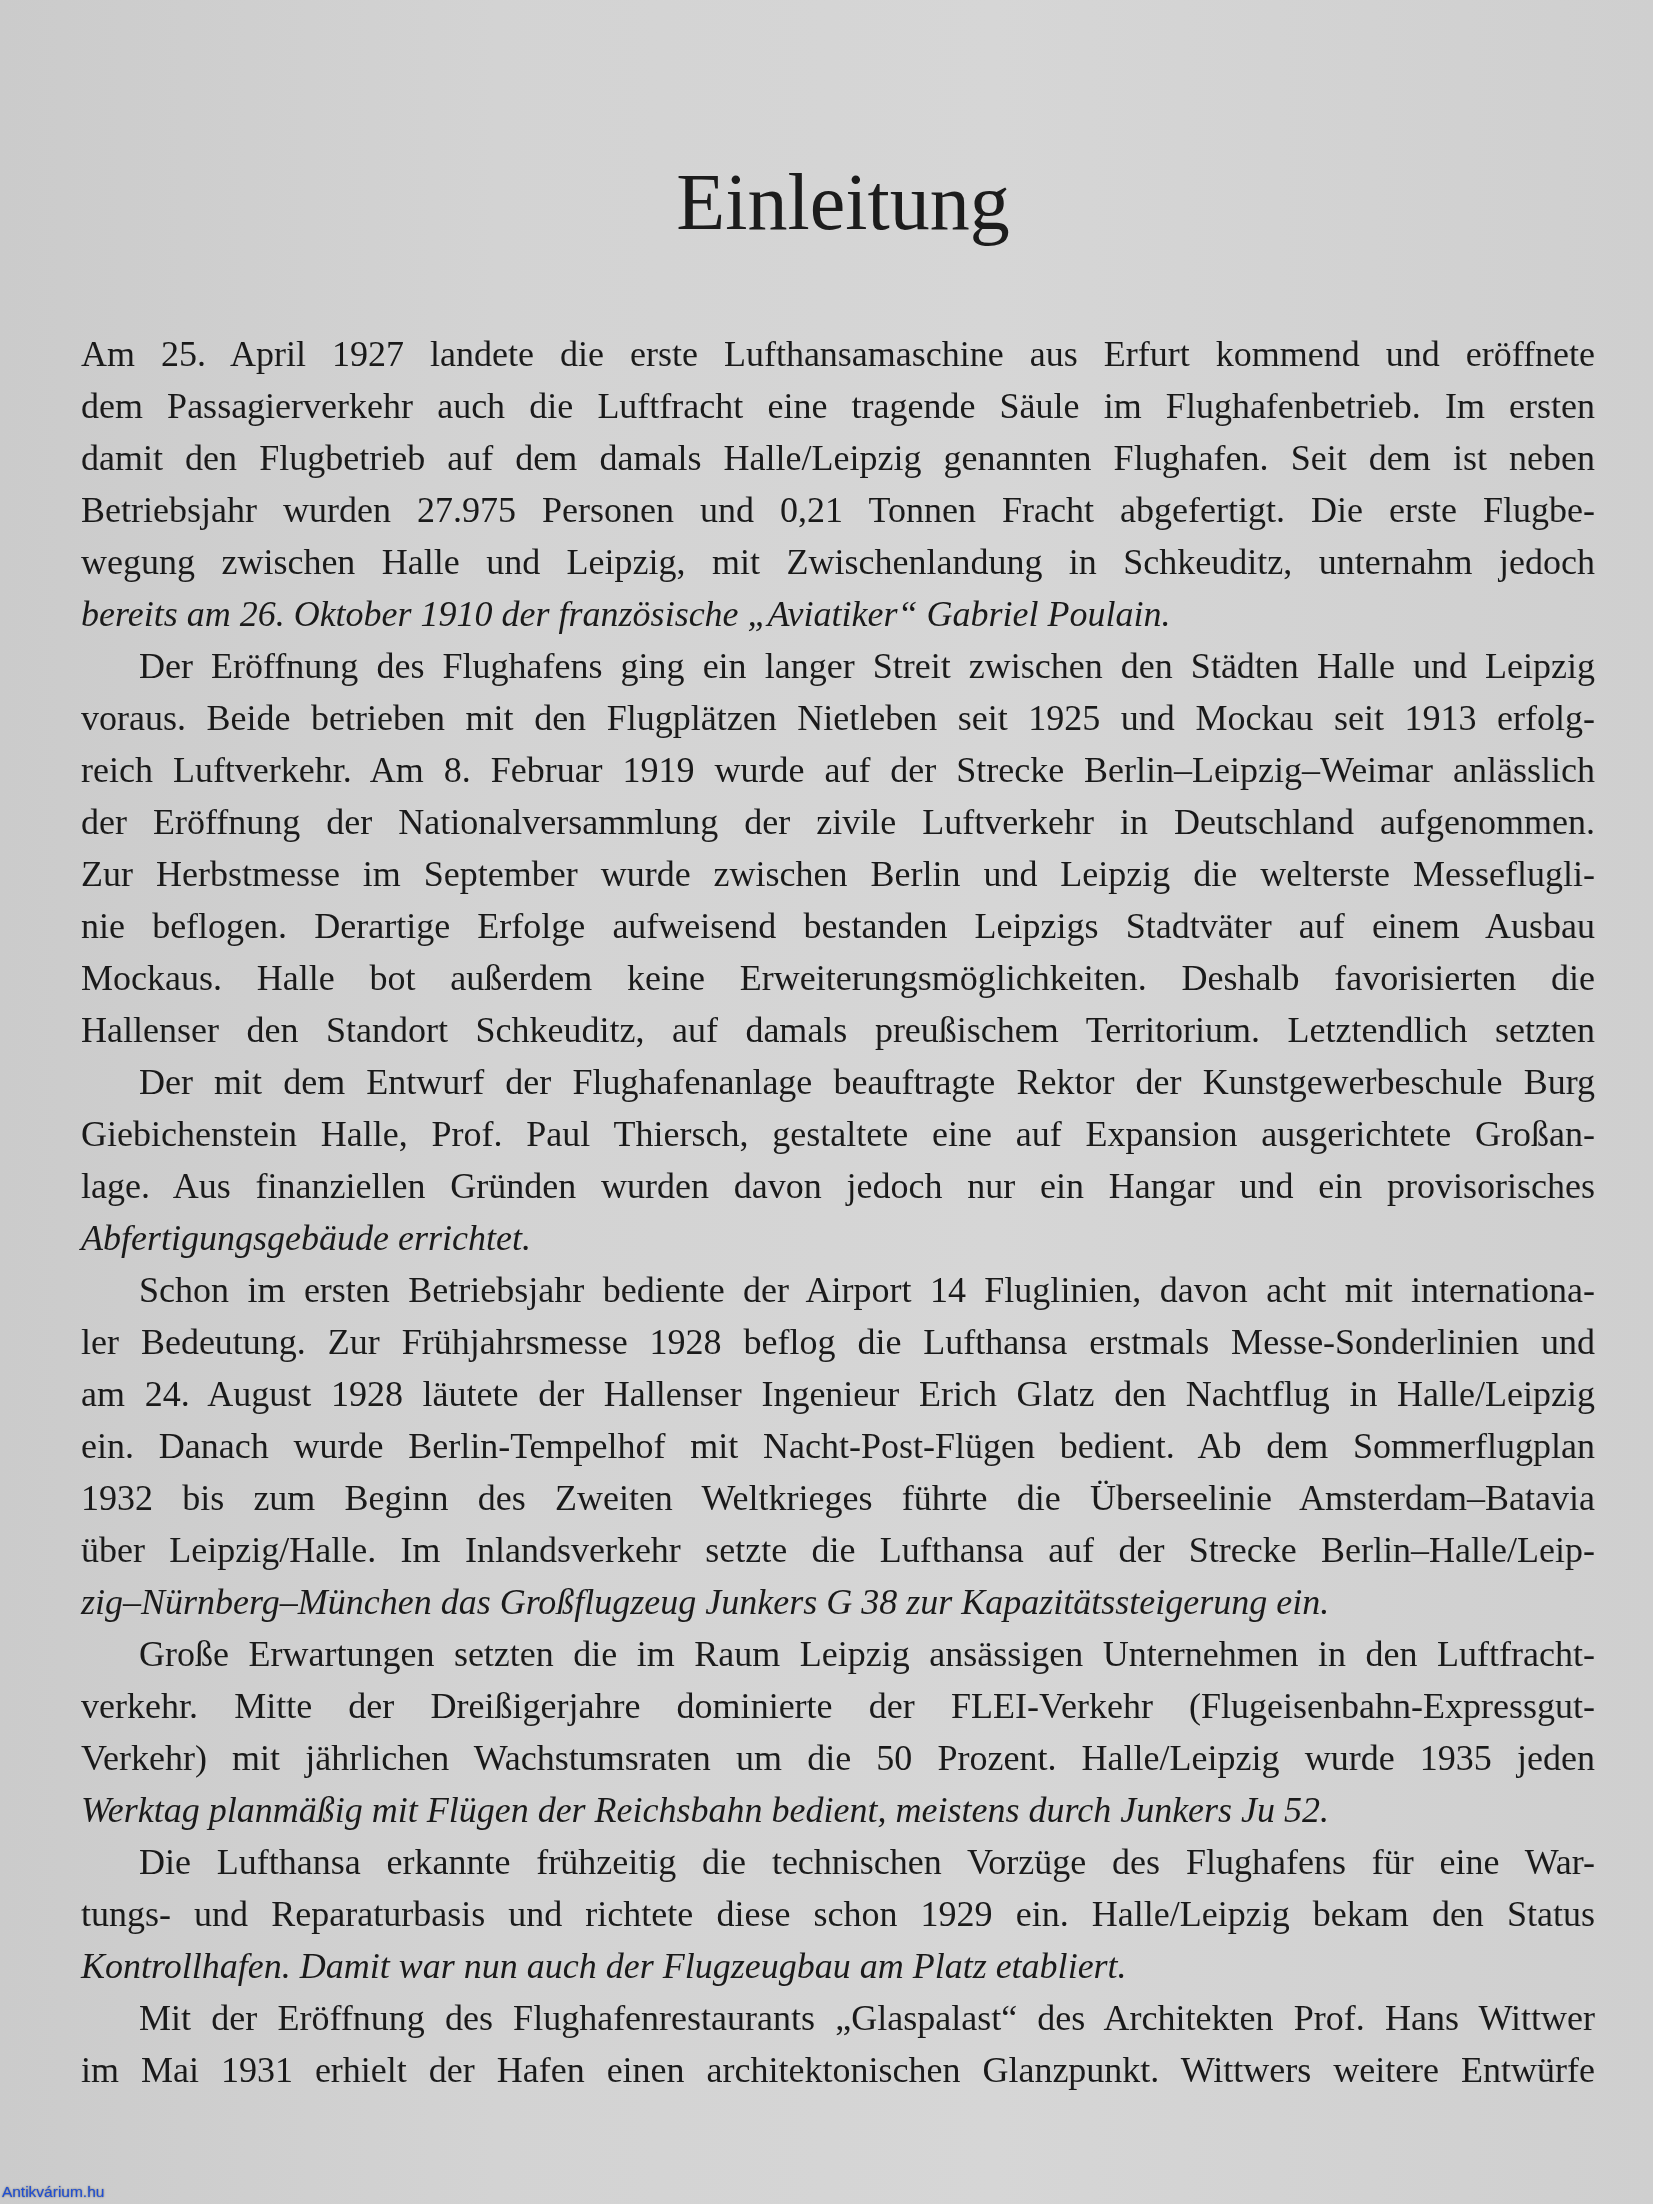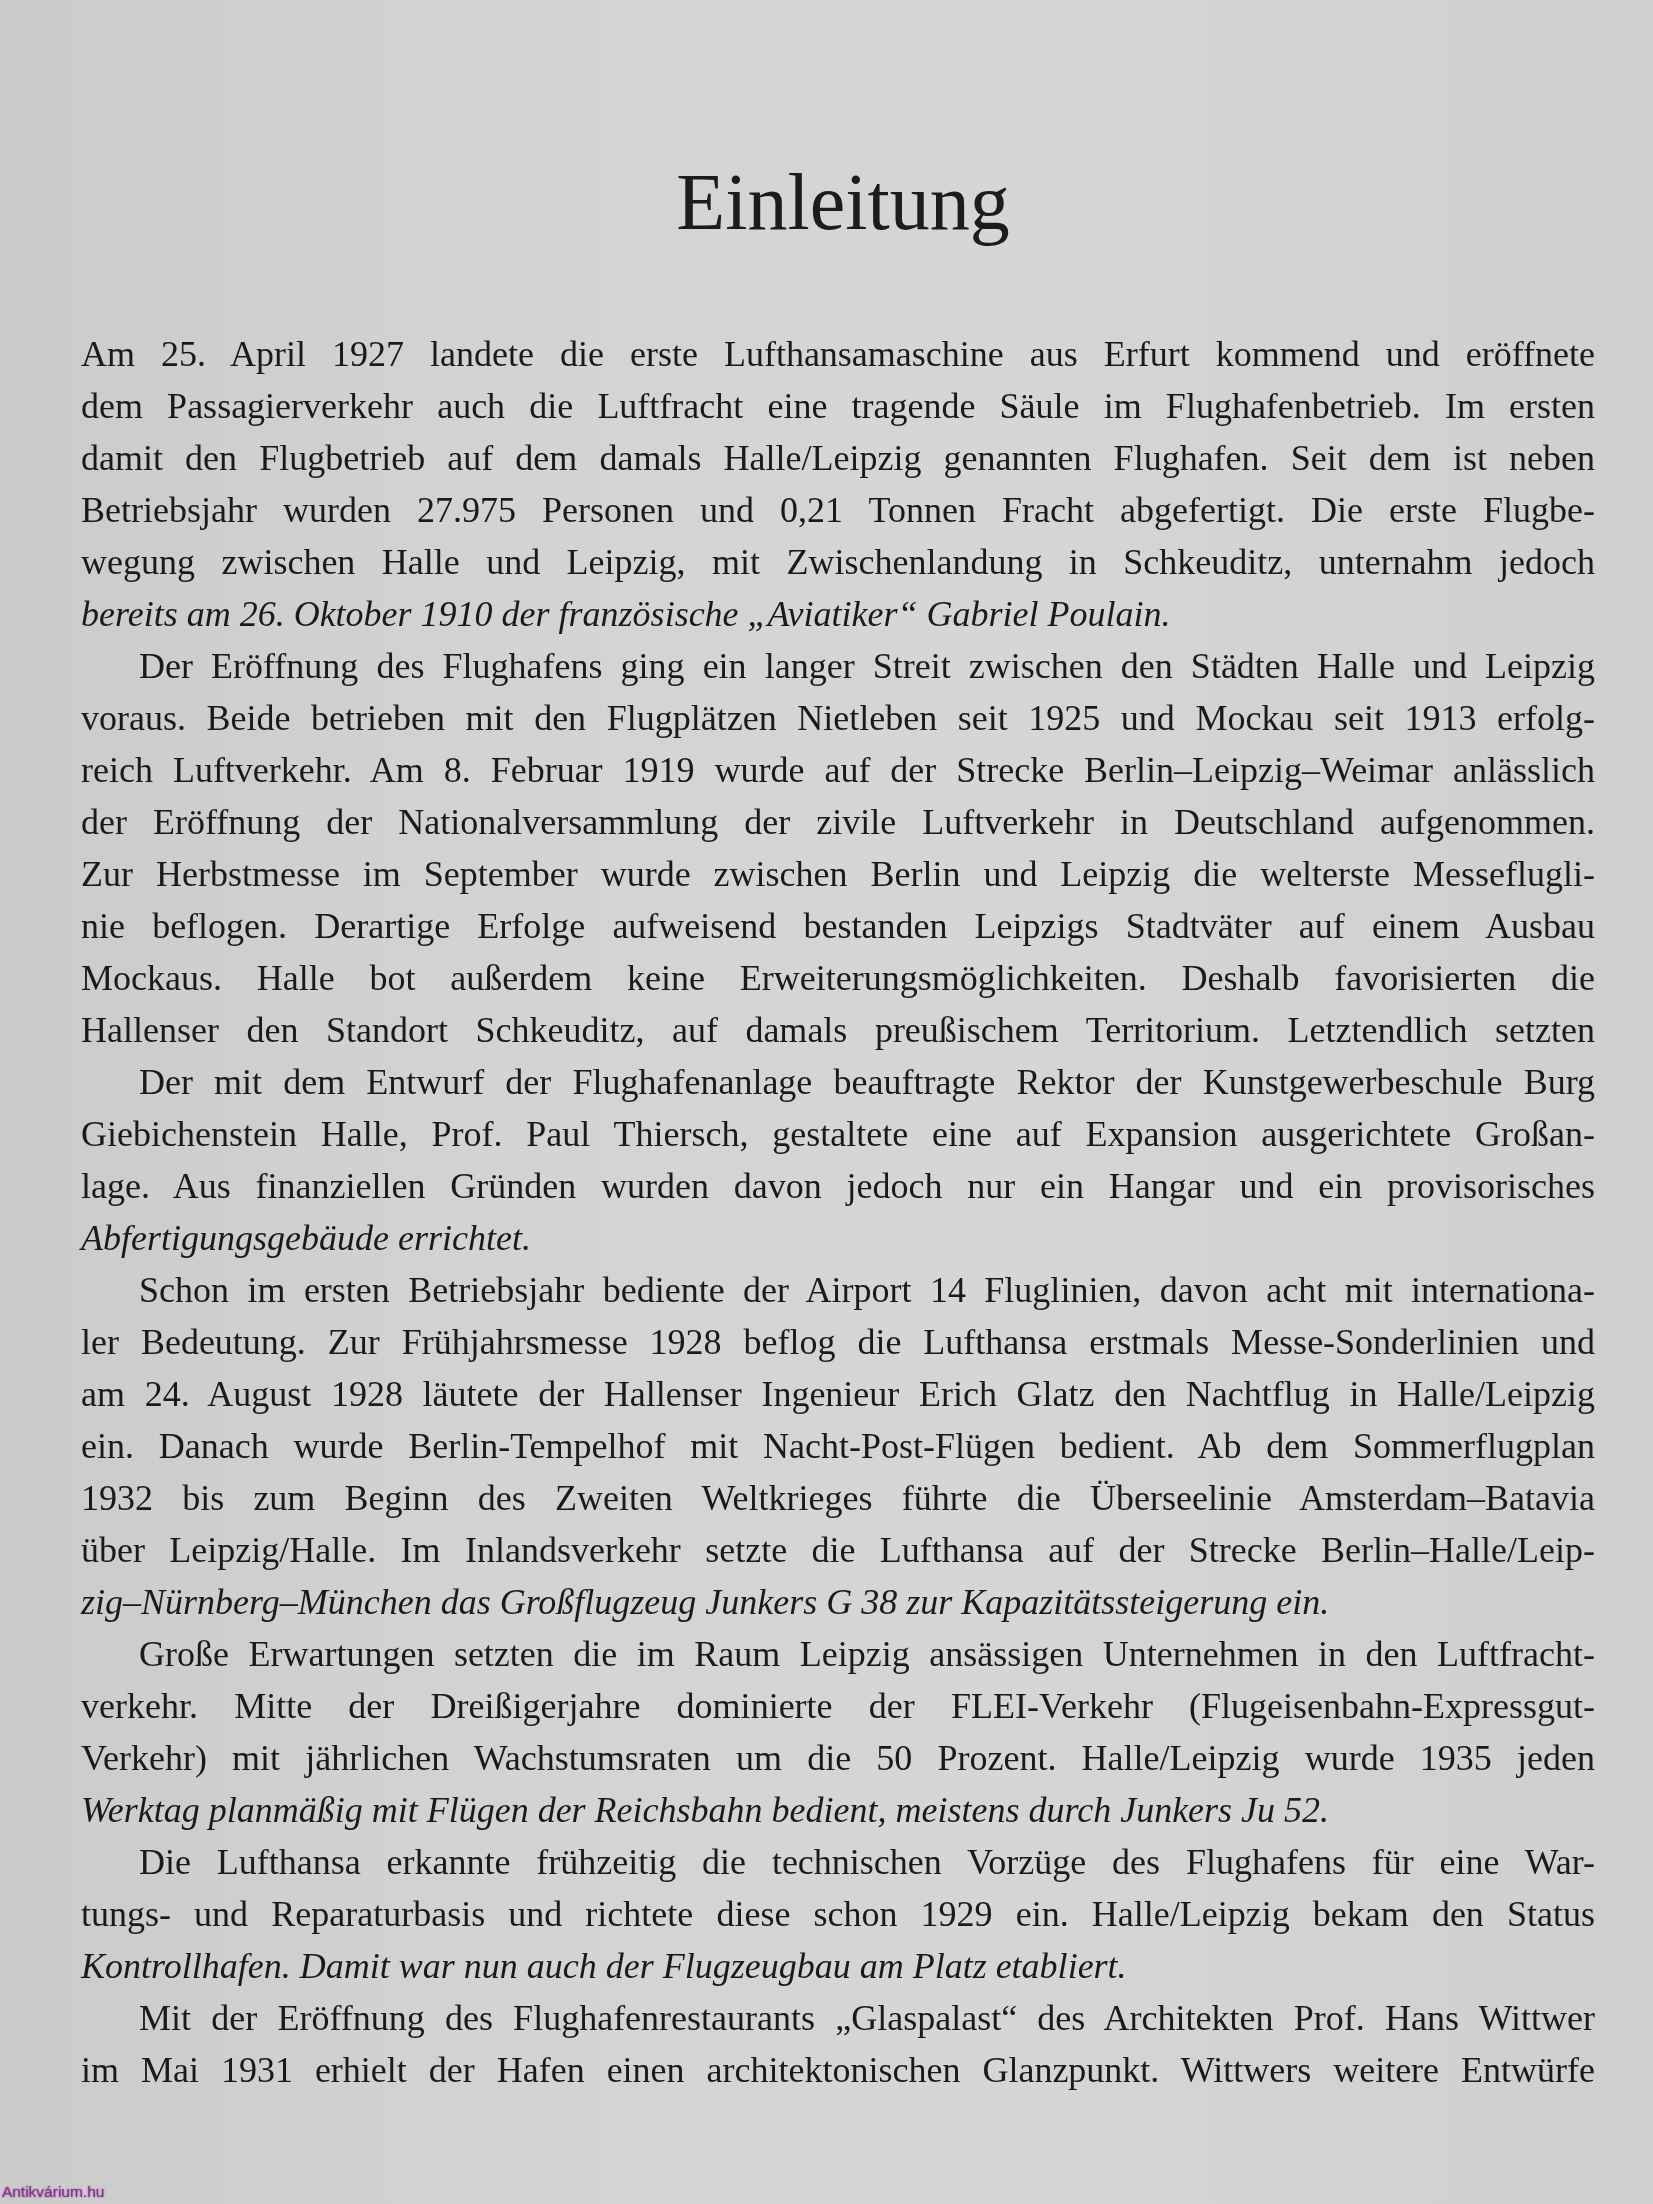--- a/index.html
+++ b/index.html
@@ -22,21 +22,21 @@
   }
   .line {
     display: block; height: 52px; line-height: 52px;
     font-size: 36px; white-space: nowrap;
     text-align: justify; text-align-last: justify;
   }
   .line.last { text-align-last: left; font-style: italic; }
   .line.indent { padding-left: 58px; }
   .watermark {
     position: absolute; left: 1.9px; top: 2183px;
-    font-family: "Liberation Sans", sans-serif; font-size: 15.5px; color: #a21caf;
+    font-family: "Liberation Sans", sans-serif; font-size: 15.5px; color: #1d4ed8;
     text-shadow: 0 0 1.9px #555;
   }
 </style>
 </head>
 <body>
 
 <div class="page">
   <h1 class="title">Einleitung</h1>
 
   <div class="body-text">

